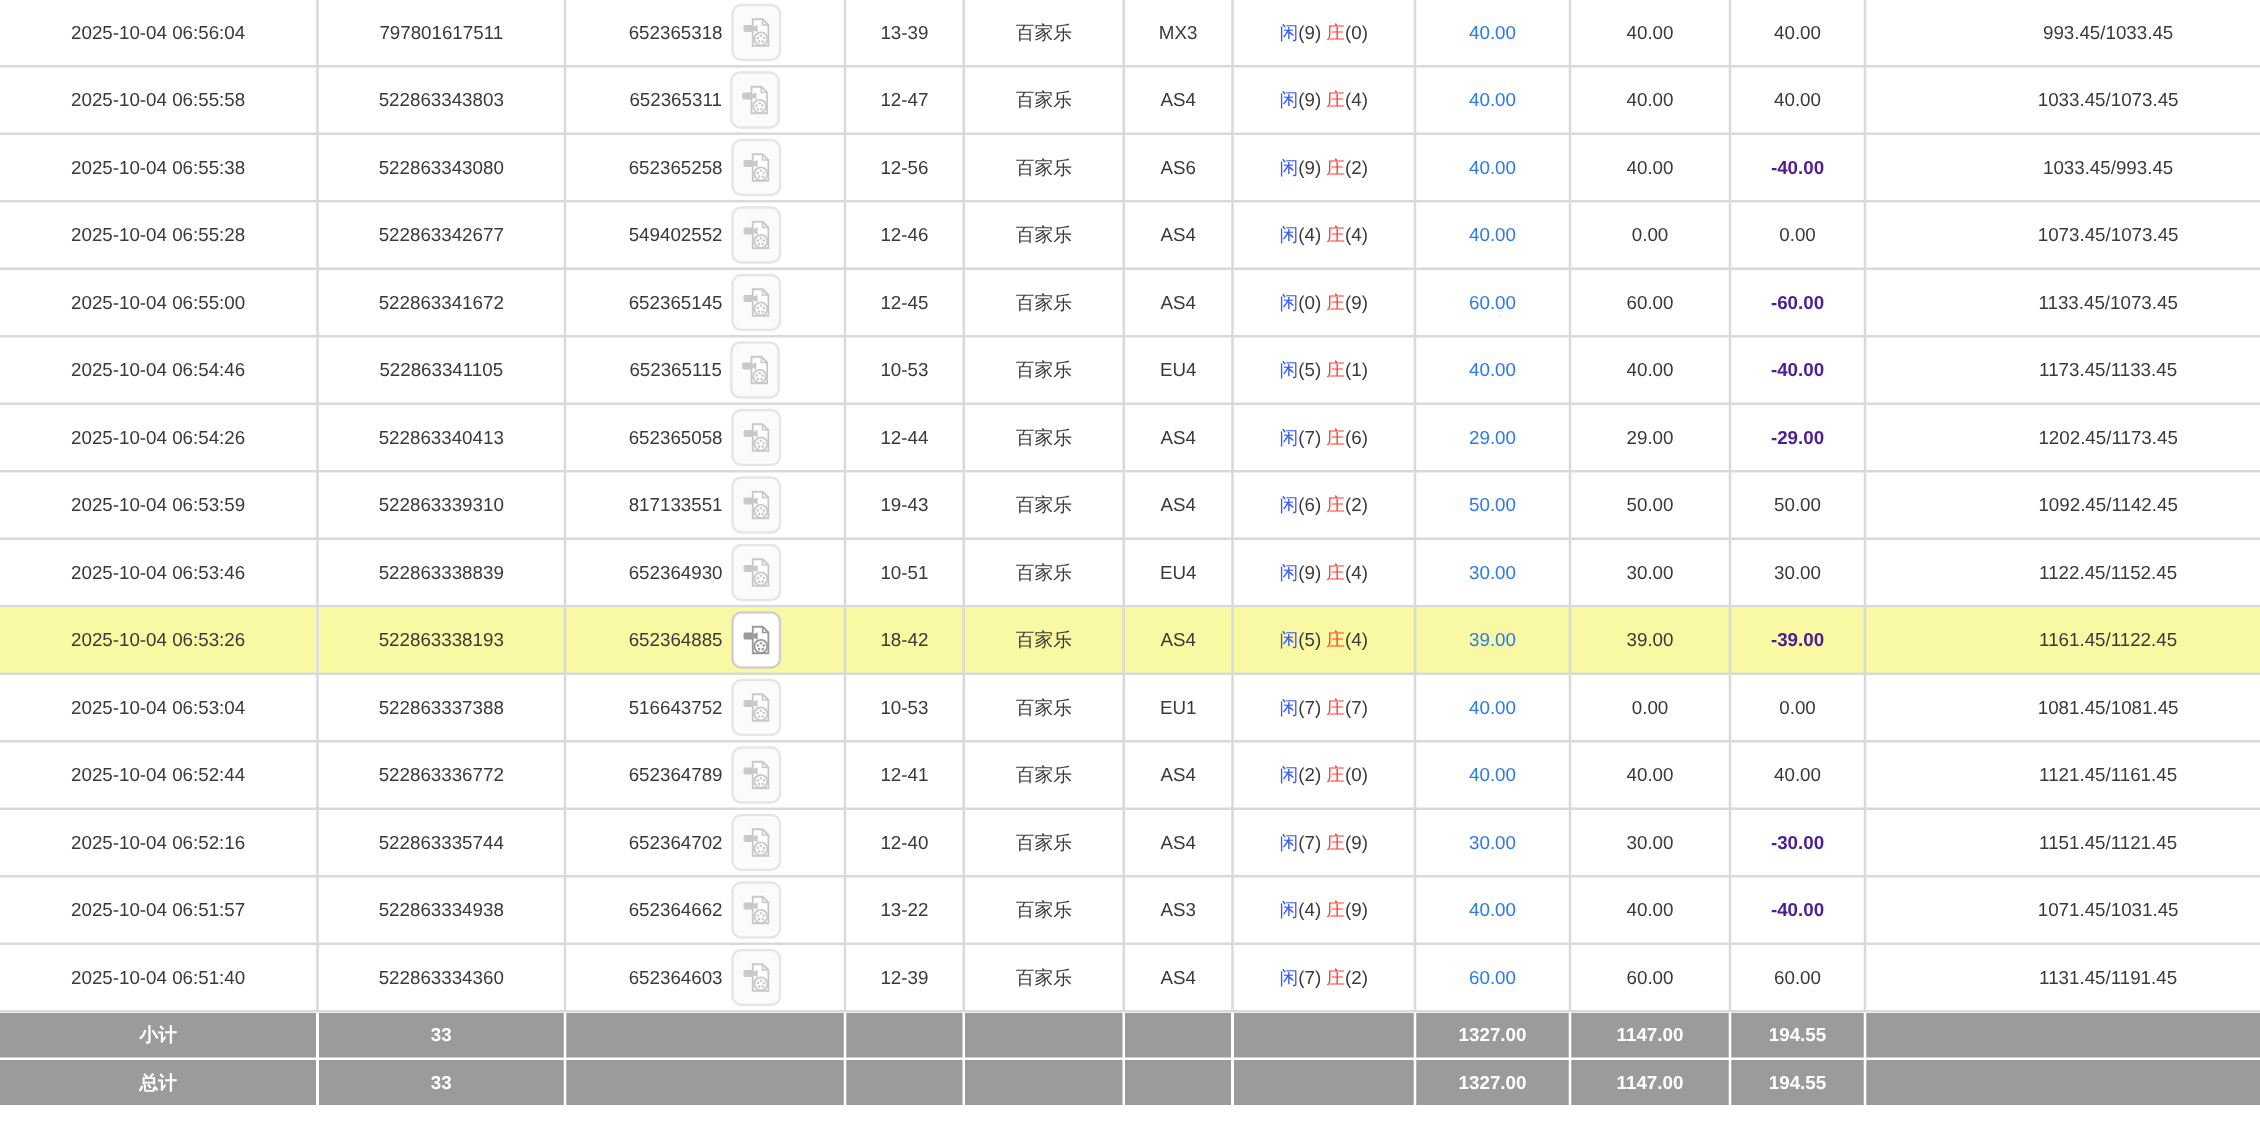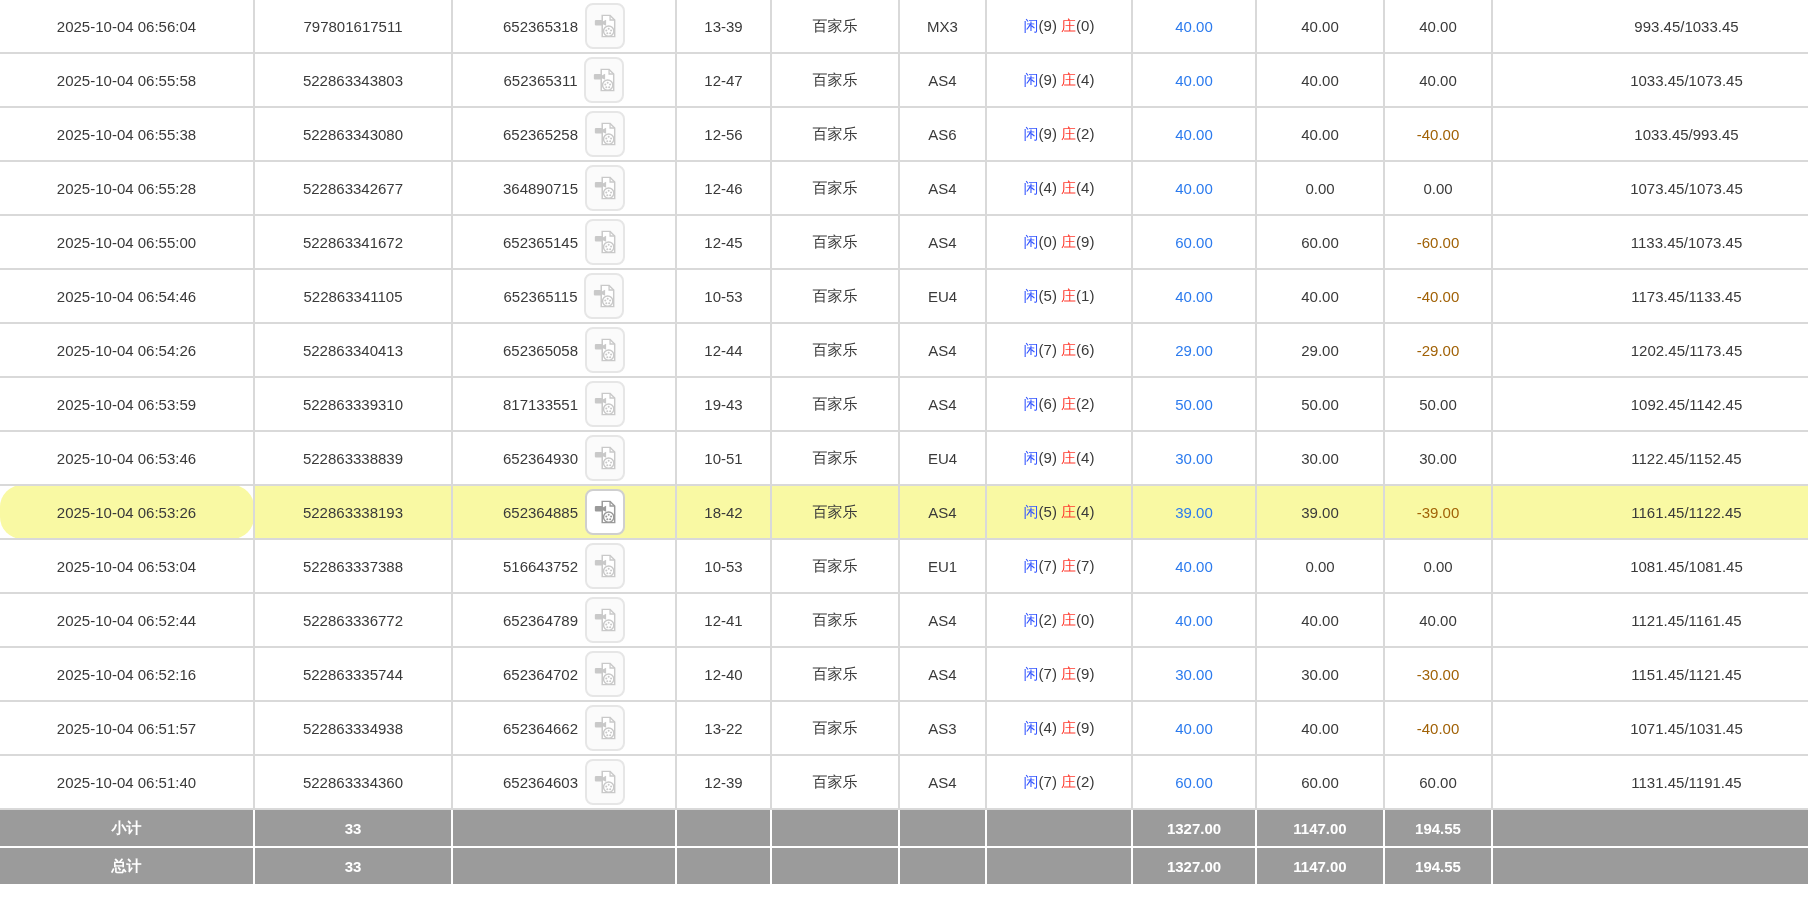--- a/index.html
+++ b/index.html
@@ -7,26 +7,26 @@
     width:1808px;height:898px;overflow:hidden;background:#fff;
     font-family:"Liberation Sans","DejaVu Sans",sans-serif;
   }
   .viewport{position:absolute;top:-2px;left:0;width:1808px;height:900px;overflow:hidden;}
   table{border-collapse:collapse;table-layout:fixed;width:1880px;}
   td{
     border:2px solid #d9d9d9;text-align:center;vertical-align:middle;
     font-size:15px;color:#3a3a3a;padding:0;height:54px;box-sizing:border-box;
     white-space:nowrap;overflow:hidden;
   }
-  tr.data-row td:first-child{border-left:none;border-radius:22px;}
+  tr.data-row td:first-child{border-left:none;}
   tr.data-row td:last-child{border-right:none;}
   tr.data-row{background:#ffffff;}
   tr.data-row.highlight td{background:#f9f9a3;}
   .blue{color:#2c7bee;}
-  .neg{color:#a16207;}
+  .neg{color:#4c1d95;font-weight:bold;}
   .p{color:#3355ff;}
   .b{color:#ff3b2f;}
   .round-wrap{display:flex;align-items:center;justify-content:center;gap:7px;text-align:center;}
   .video-btn{
     width:40px;height:46px;border:2px solid #e6e6e6;border-radius:8px;
     background:#fbfbfb;display:inline-flex;align-items:center;justify-content:center;
     padding:0;cursor:pointer;flex:0 0 auto;
   }
   tr.highlight .video-btn{background:#ffffff;border-color:#cfcfcf;}
   .vicon .st{stroke:#c9c9c9;}
@@ -151,21 +151,21 @@
           <td class="blue">40.00</td>
           <td>40.00</td>
           <td class="neg">-40.00</td>
           <td>1033.45/993.45</td>
         </tr>
         <tr class="data-row">
           <td>2025-10-04 06:55:28</td>
           <td>522863342677</td>
           <td>
             <div class="round-wrap">
-              <span>364890715</span>
+              <span>549402552</span>
               <button class="video-btn">
                 <svg class="vicon" width="24" height="26" viewBox="0 0 26 28">
                   <path class="st paper" d="M10 2.5 H18.5 L23.5 7.5 V25.5 H10 Z" stroke-width="1.6" fill="#fff"></path>
                   <path class="st" d="M18.5 2.5 V7.5 H23.5" fill="none" stroke-width="1.4"></path>
                   <rect class="fl" x="2" y="7.5" width="8.5" height="6" rx="1.2"></rect>
                   <path class="fl" d="M10.5 9 L14.2 7.2 V13.8 L10.5 12 Z"></path>
                   <circle class="st" cx="17" cy="19.5" r="5.6" fill="#fff" stroke-width="1.6"></circle>
                   <circle class="fl" cx="17" cy="16.9" r="1.1"></circle>
                   <circle class="fl" cx="14.4" cy="18.8" r="1.1"></circle>
                   <circle class="fl" cx="15.5" cy="21.9" r="1.1"></circle>

